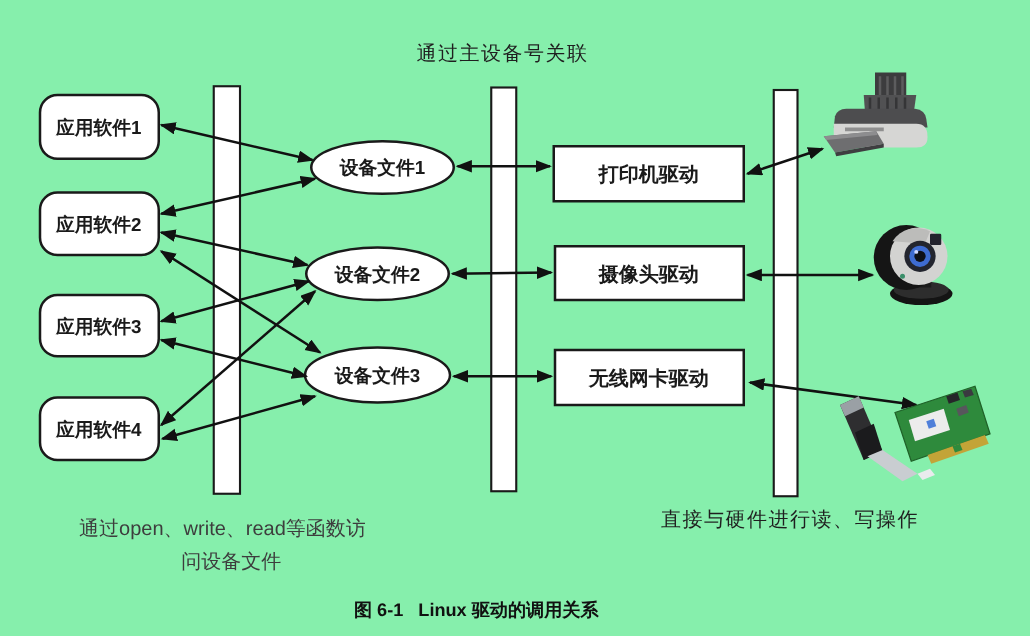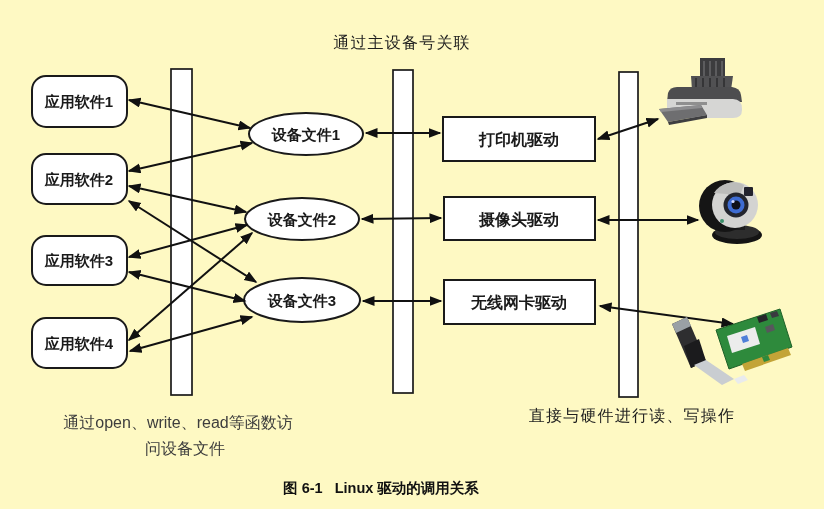--- a/index.html
+++ b/index.html
@@ -1,19 +1,19 @@
 <!DOCTYPE html>
 <html><head>
 <meta charset="utf-8">
 <style>
   html,body{margin:0;padding:0;background:#ffffff;}
   .stage{
     position:relative;
     width:824px;height:509px;
-    background:#fef9c3;
+    background:#86efac;
     font-family:"Liberation Sans", sans-serif;
     overflow:hidden;
   }
   svg{display:block;}
   .shape{fill:#ffffff;stroke:#1a1a1a;stroke-width:2;}
   .bar{fill:#ffffff;stroke:#1a1a1a;stroke-width:1.7;}
   .arrow{stroke:#111111;stroke-width:2;fill:none;}
   .lbl{
     font-family:"Liberation Sans", sans-serif;
     font-weight:bold;fill:#1a1a1a;

